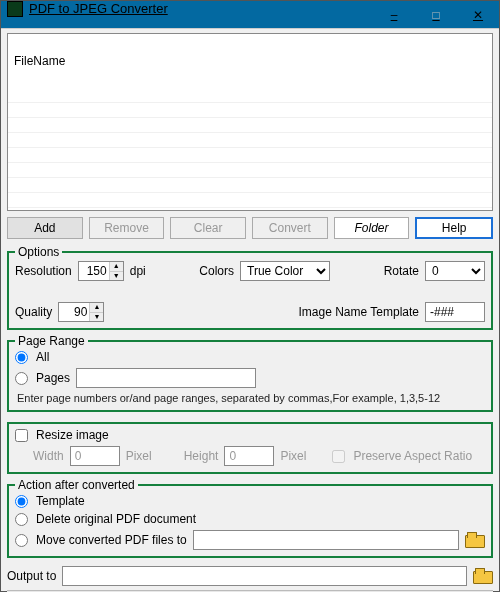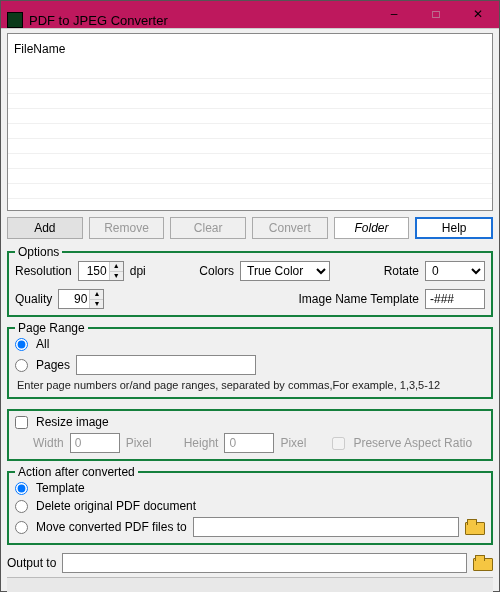--- a/index.html
+++ b/index.html
@@ -13,24 +13,25 @@
   .window {
     width: 500px;
     height: 592px;
     border: 1px solid #555;
     background: #f0f0f0;
     display: flex;
     flex-direction: column;
   }
   .titlebar {
     height: 28px;
-    background: #be185d;
-    display: flex;
-    align-items: flex-end;
+    background: #0369a1;
+    display: flex;
+    align-items: flex-start;
     border-bottom: 1px solid #ccc;
+    text-decoration: underline;
   }
   .titlebar .app-icon {
     width: 16px; height: 16px;
     margin: 0 6px;
     background: #0a3a1a;
     display: inline-block;
     border: 1px solid #000;
   }
   .titlebar .title {
     flex: 1;
@@ -52,21 +53,21 @@
     gap: 4px;
   }
   .filelist {
     border: 1px solid #888;
     background: #fff;
     height: 178px;
     display: flex;
     flex-direction: column;
   }
   .filelist-header {
-    padding: 8px 6px;
+    padding: 20px 6px;
     font-size: 12px;
   }
   .filelist-rows {
     flex: 1;
   }
   .filelist-rows .row {
     height: 15px;
     border-bottom: 1px solid #f0f0f0;
   }
   .btnrow {
@@ -215,21 +216,21 @@
         <span>Colors</span>
         <select class="combo" style="width:90px;">
           <option>True Color</option>
         </select>
         <span style="flex:1"></span>
         <span>Rotate</span>
         <select class="combo" style="width:60px;">
           <option>0</option>
         </select>
       </div>
-      <div class="optrow" style="margin-top:8px;">
+      <div class="optrow" style="margin-top:21px;">
         <span>Quality</span>
         <span class="spin">
           <input type="text" value="90" style="">
           <span class="arrows">
               <div>▲</div>
               <div>▼</div>
             </span>
         </span>
         <span style="flex:1"></span>
         <span>Image Name Template</span>

